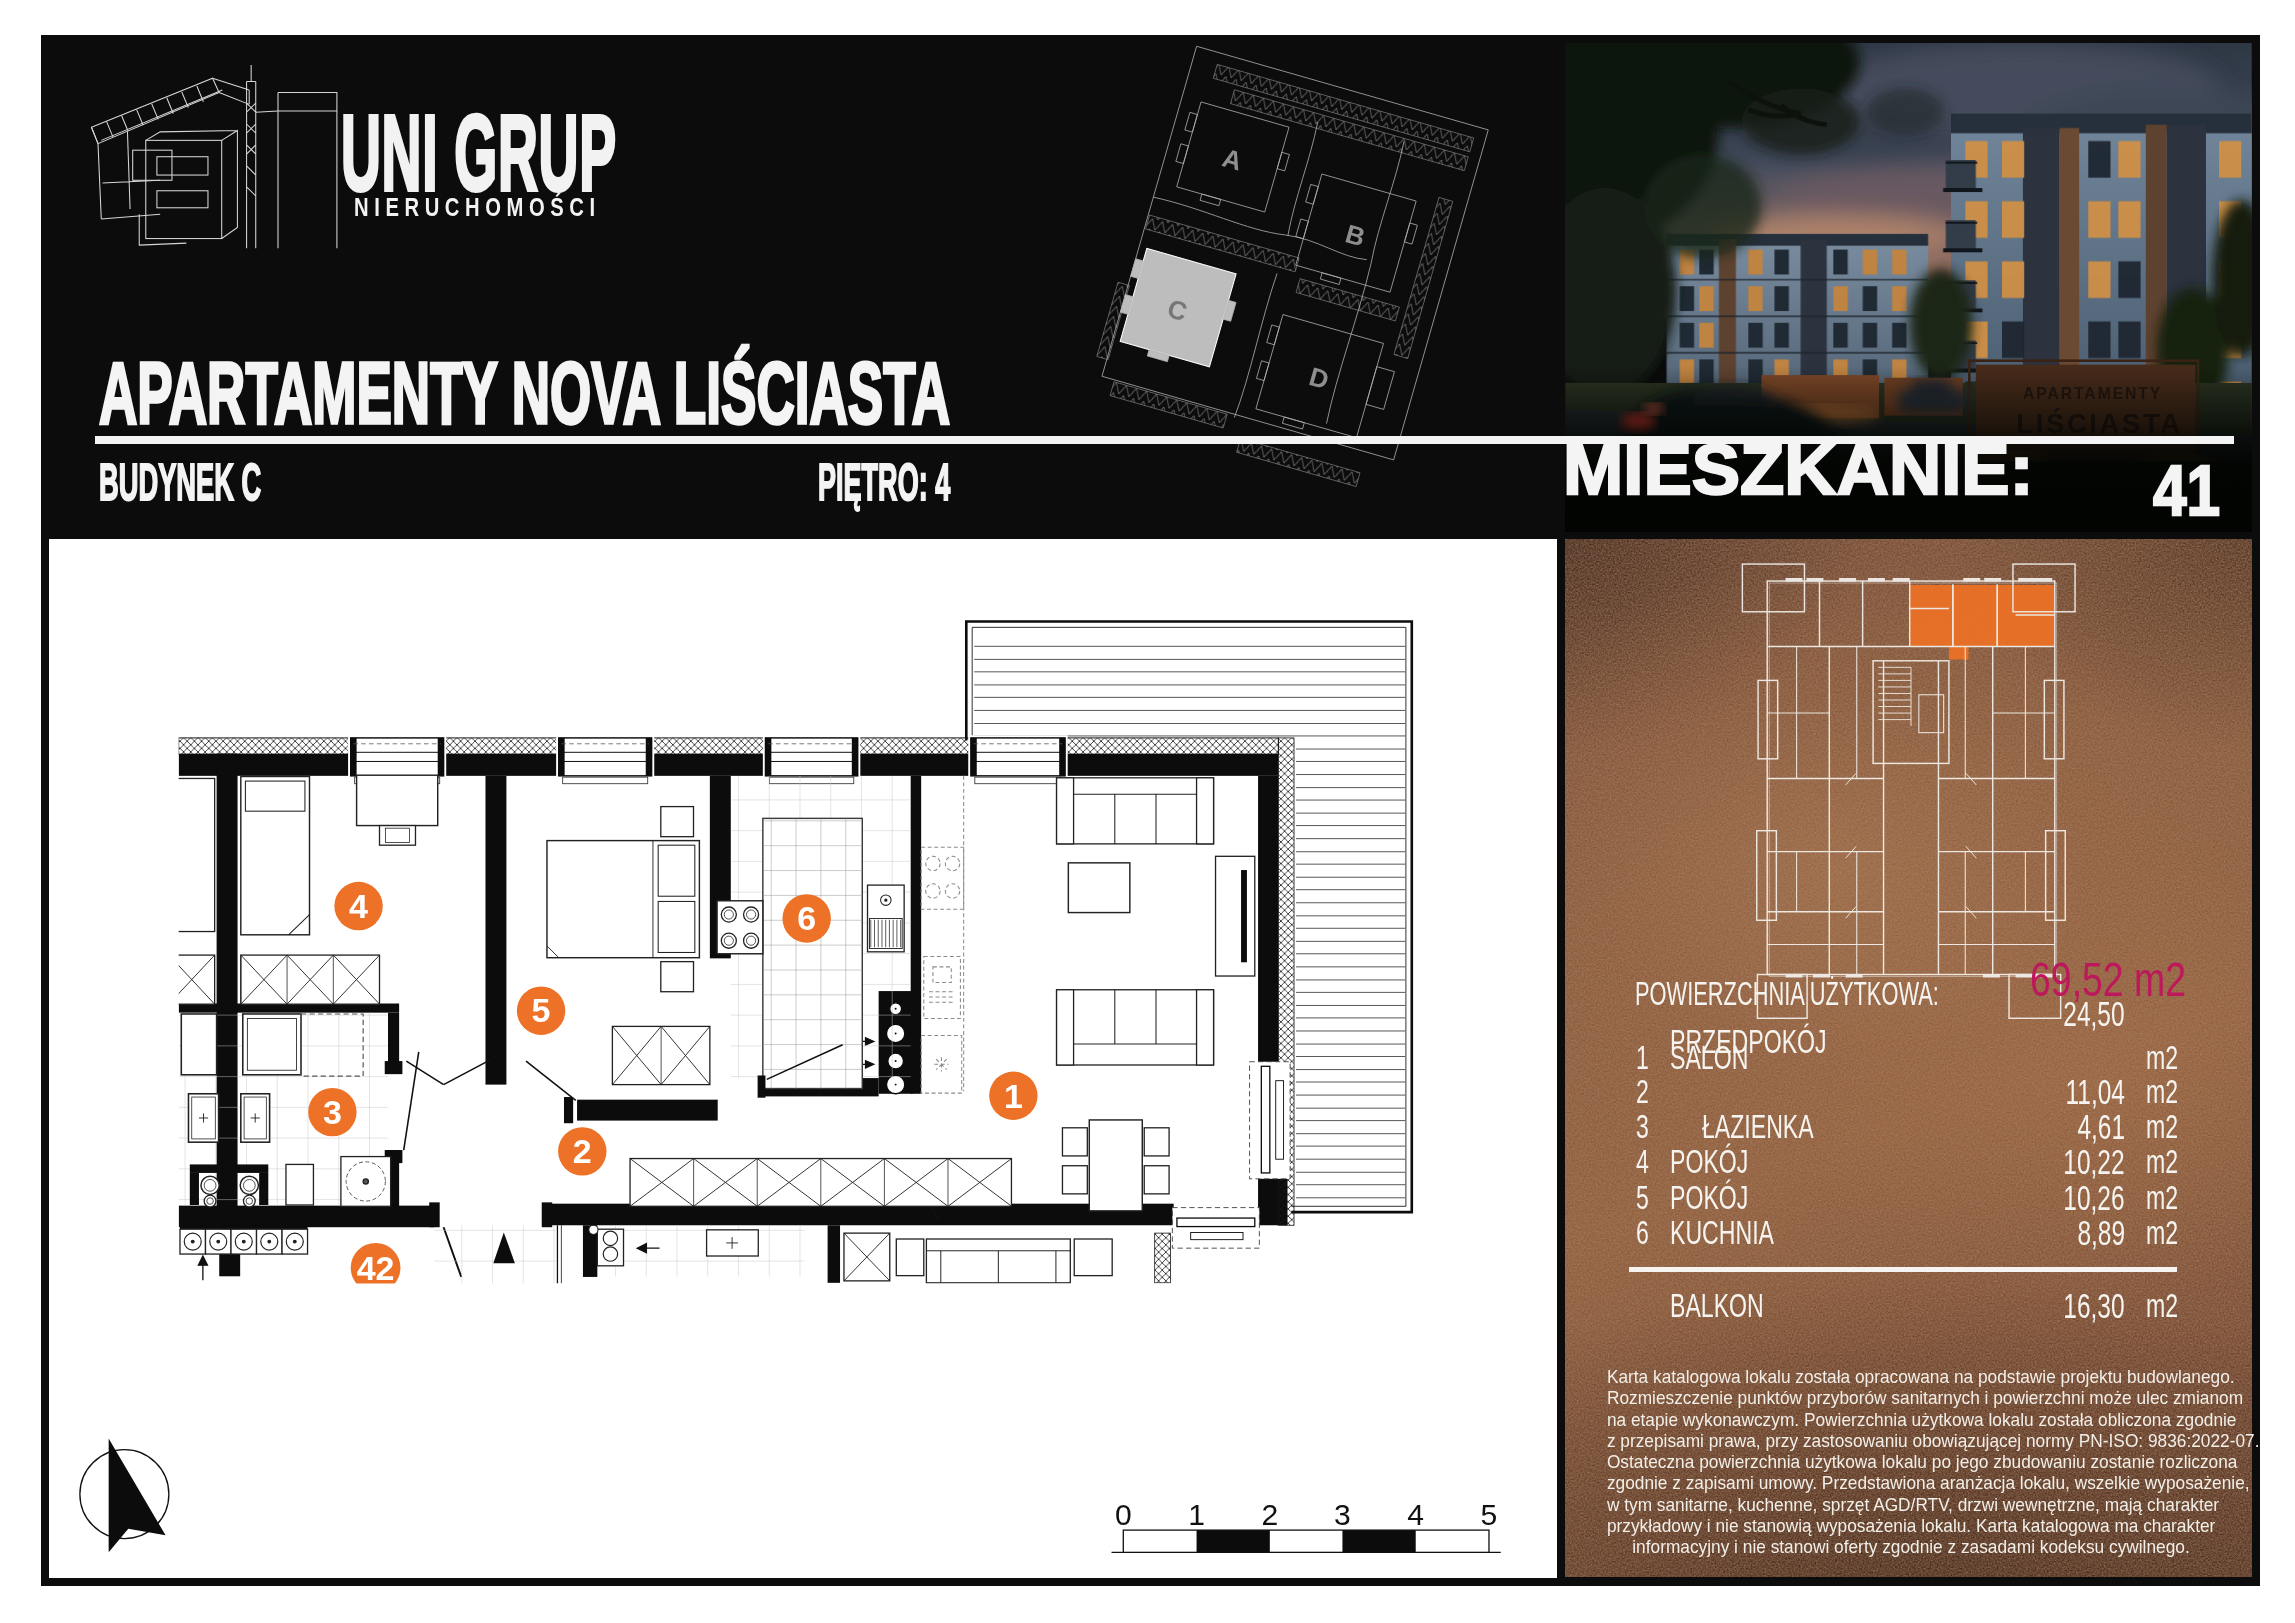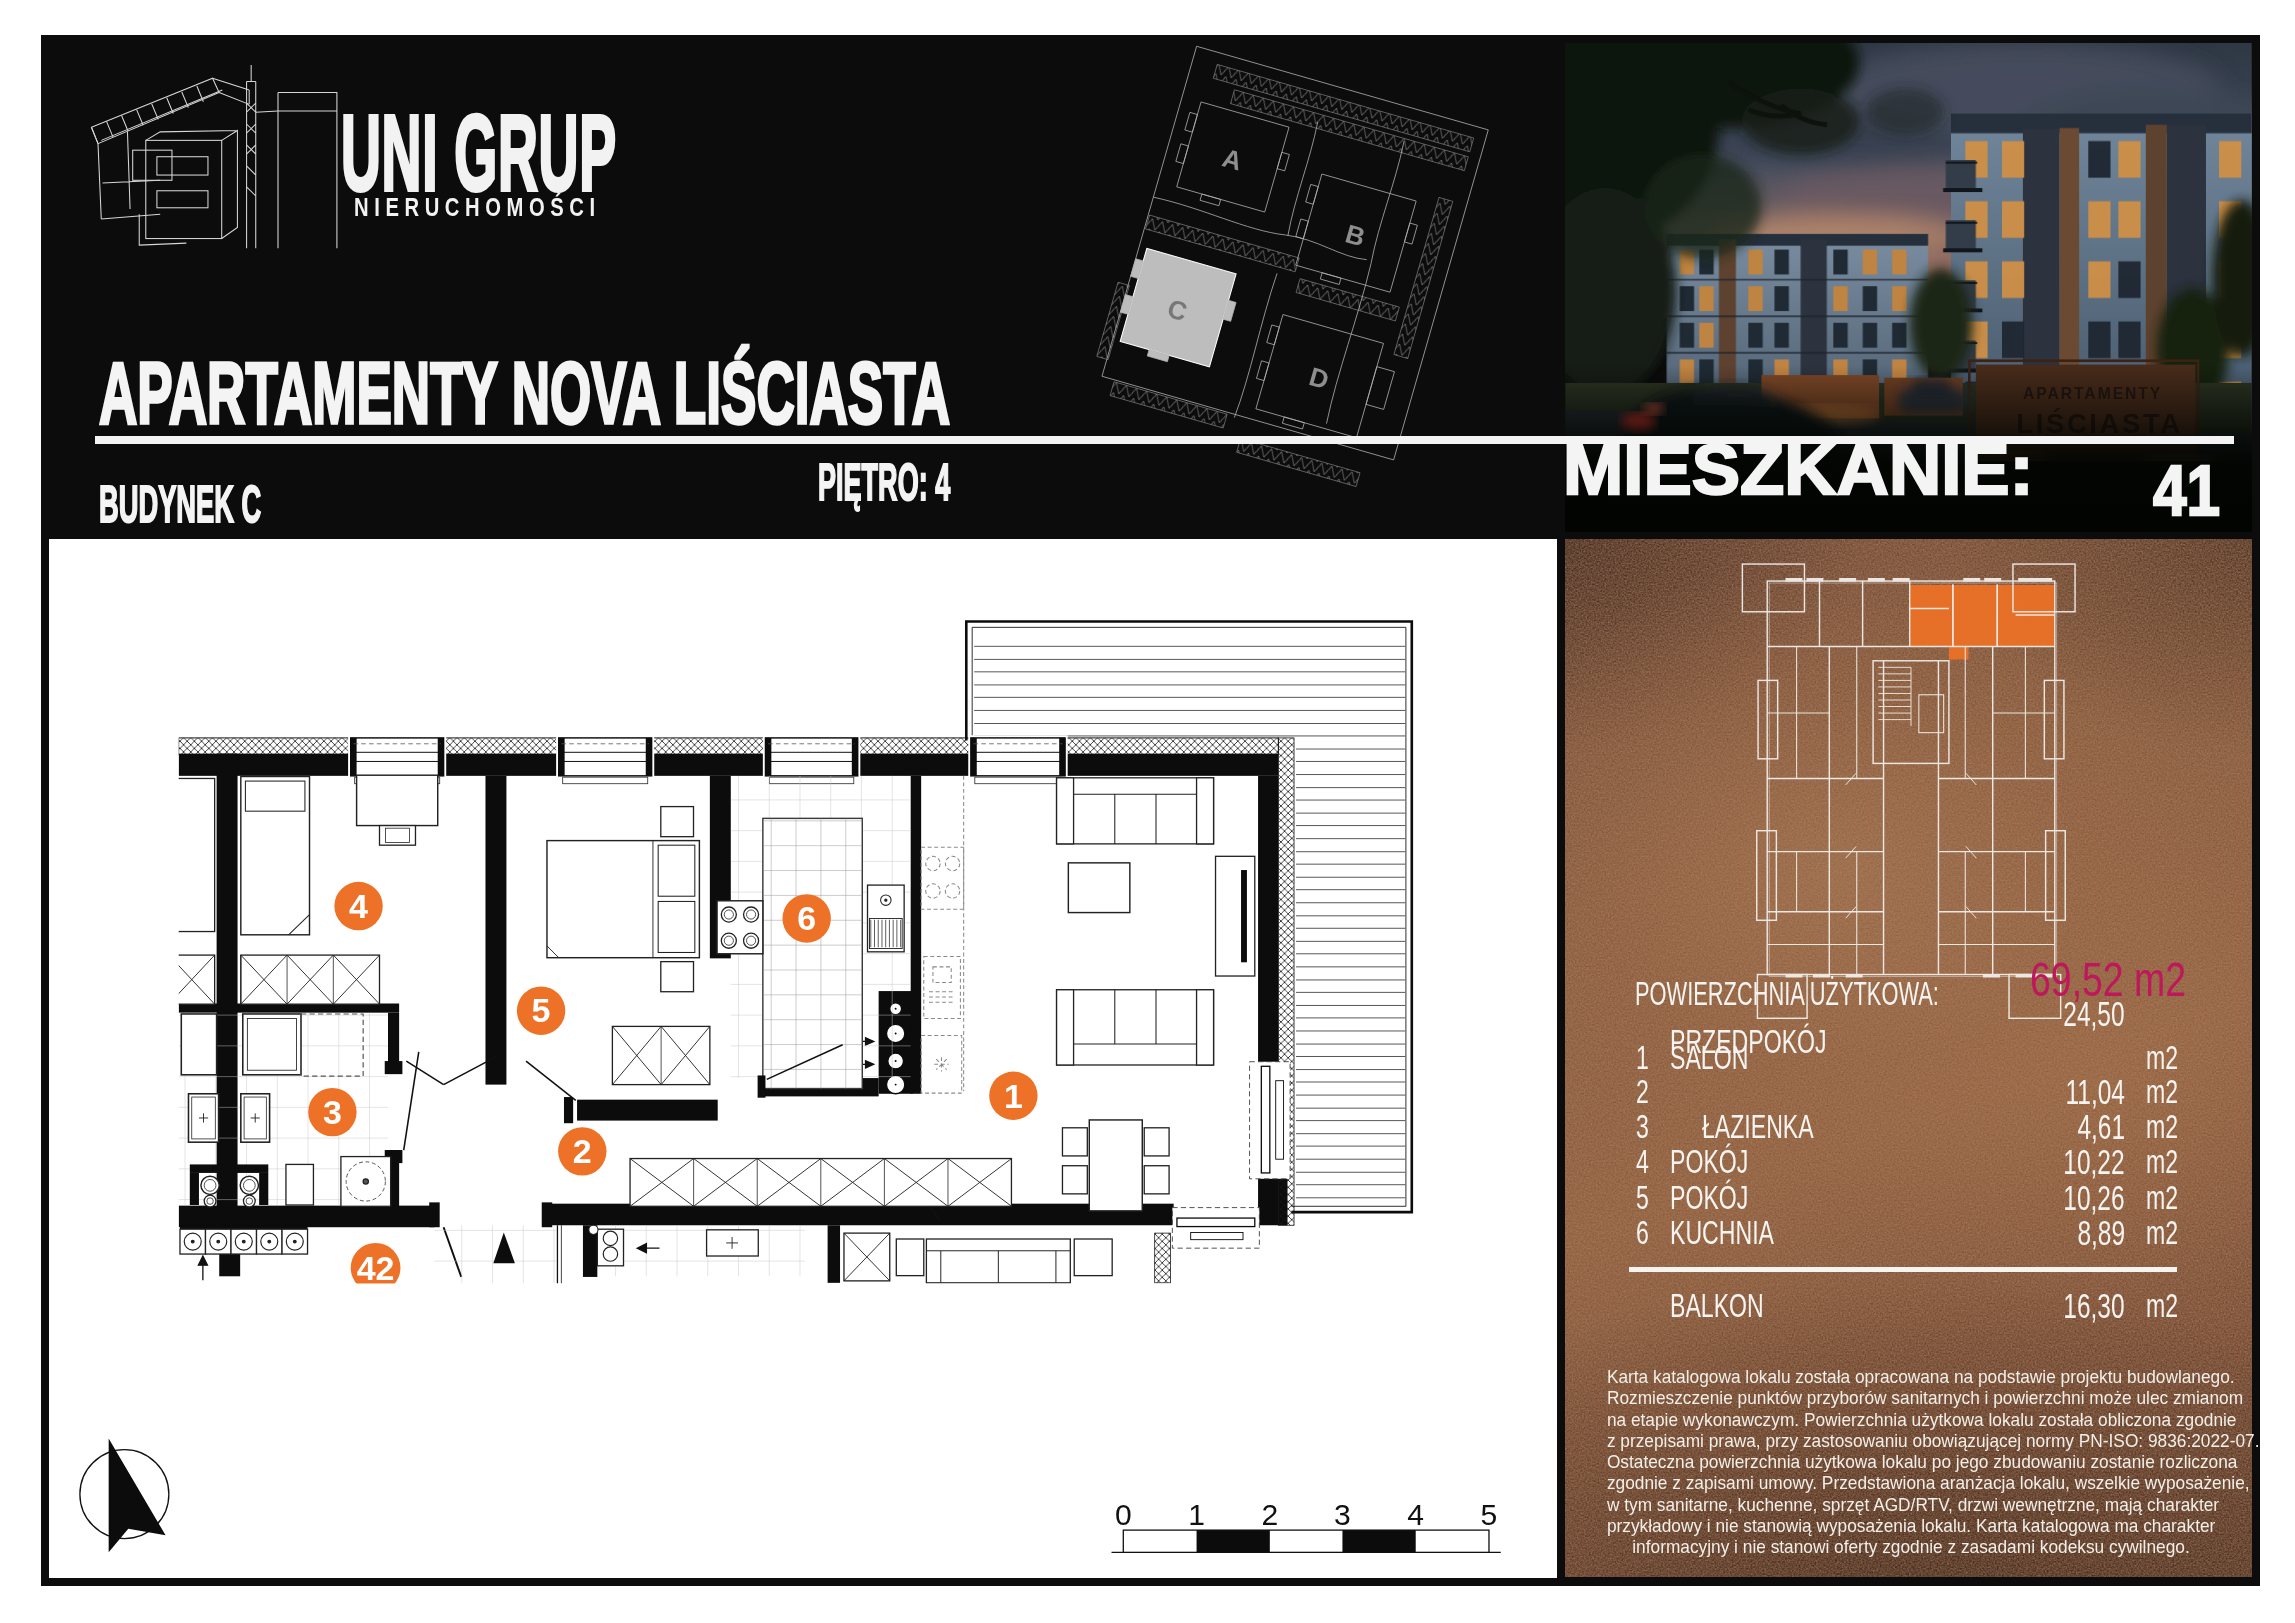--- a/index.html
+++ b/index.html
@@ -303,21 +303,21 @@
 </g>
 </svg>
 
 <div class="abs" style="left:341px;top:99px"><span class="cond" style="font-size:108px;line-height:108px;font-weight:bold;color:#f2f2f2;letter-spacing:1.3px;-webkit-text-stroke:3.9px #f2f2f2;transform:scaleX(0.512)">UNI GRUP</span></div>
 <div class="abs" style="left:354px;top:194px"><span class="cond" style="font-size:26px;line-height:26px;font-weight:bold;color:#f2f2f2;letter-spacing:7.2px;transform:scaleX(0.777)">NIERUCHOMOŚCI</span></div>
 
 <div class="abs" style="left:99px;top:349px"><span class="cond" style="font-size:88px;line-height:88px;font-weight:bold;color:#f4f4f4;-webkit-text-stroke:3.3px #f4f4f4;transform:scaleX(0.603)">APARTAMENTY NOVA LIŚCIASTA</span></div>
 
 <div class="abs" style="left:95px;top:436px;width:2139px;height:7.9px;background:#f4f4f4"></div>
 
-<div class="abs" style="left:99px;top:478px"><span class="cond" style="font-size:52px;line-height:52px;font-weight:bold;color:#f4f4f4;-webkit-text-stroke:2px #f4f4f4;transform:scaleX(0.525)">BUDYNEK C</span></div>
+<div class="abs" style="left:99px;top:456px"><span class="cond" style="font-size:52px;line-height:52px;font-weight:bold;color:#f4f4f4;-webkit-text-stroke:2px #f4f4f4;transform:scaleX(0.525)">BUDYNEK C</span></div>
 
 <div class="abs" style="left:818px;top:456px"><span class="cond" style="font-size:52px;line-height:52px;font-weight:bold;color:#f4f4f4;-webkit-text-stroke:2px #f4f4f4;transform:scaleX(0.52)">PIĘTRO: 4</span></div>
 
 <div class="abs" style="left:1563px;top:434px"><span class="cond" style="font-size:71px;line-height:71px;font-weight:bold;color:#f4f4f4;-webkit-text-stroke:2.3px #f4f4f4;transform:scaleX(1.02)">MIESZKANIE:</span></div>
 
 <div class="abs" style="left:2153px;top:455px"><span class="cond" style="font-size:71px;line-height:71px;font-weight:bold;color:#f4f4f4;-webkit-text-stroke:2.3px #f4f4f4;transform:scaleX(0.85)">41</span></div>
 
 <svg style="position:absolute;left:0;top:0" width="2295" height="1623" viewBox="0 0 3508 2481" xmlns="http://www.w3.org/2000/svg">
 <defs>
 <pattern id="xh" width="11" height="11" patternUnits="userSpaceOnUse">

